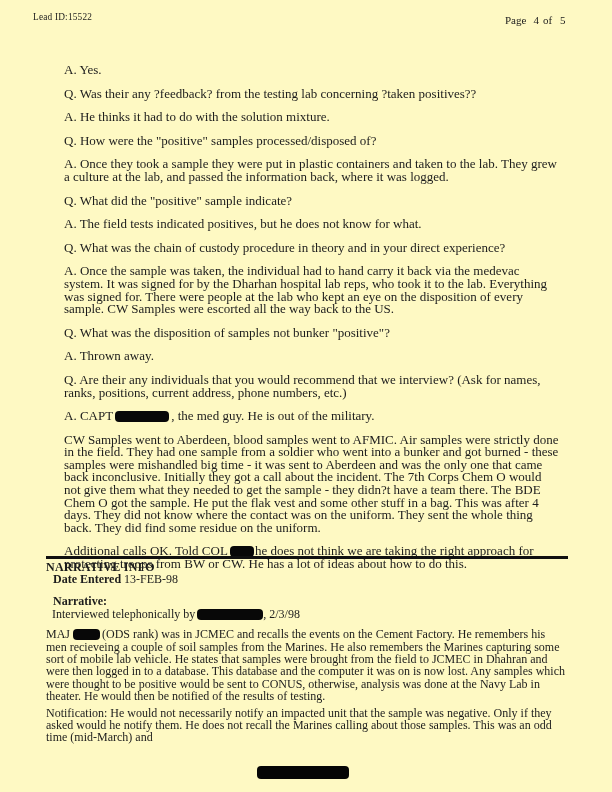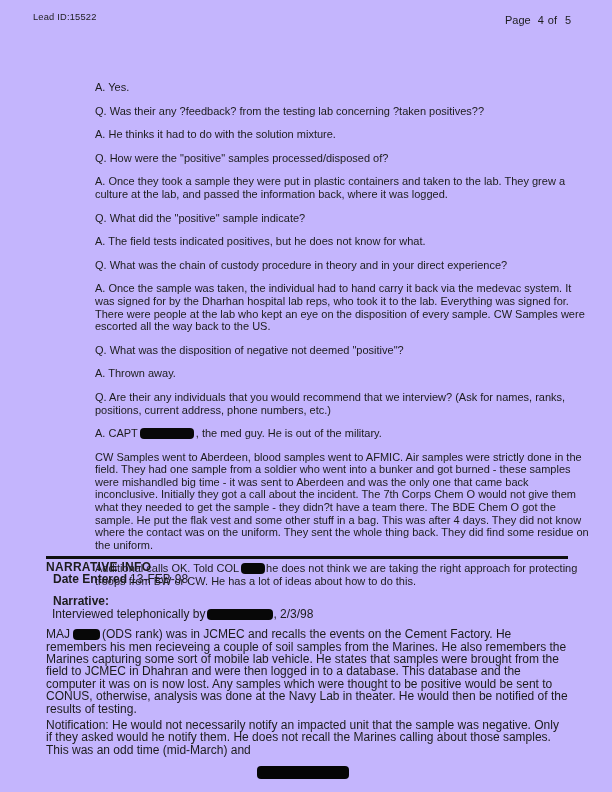--- a/index.html
+++ b/index.html
@@ -1,42 +1,42 @@
 <!DOCTYPE html>
 <html><head>
 <meta charset="utf-8">
 <style>
   html, body { margin: 0; padding: 0; background: #fff; }
   .page {
     position: relative;
     width: 612px;
     height: 792px;
-    background: #c4b5fd;
+    background: #fef9c3;
     overflow: hidden;
-    font-family: Liberation Sans, sans-serif;
+    font-family: Liberation Serif, serif;
     color: #1c1c1c;
   }
   
   .lead-id {
     position: absolute; left: 33px; top: 12px;
     font-size: 9.3px; letter-spacing: 0.2px;
   }
   .page-num {
     position: absolute; left: 505px; top: 14px;
     font-size: 11px; white-space: nowrap;
   }
   .page-num span { display: inline-block; }
   .page-num .g1 { margin-right: 7px; }
   .page-num .g2 { margin-right: 4px; }
   .page-num .g3 { margin-right: 8px; }
 
   
   .qa-section {
-    position: absolute; left: 64px; top: 81px; width: 497px;
-    font-size: 11px; line-height: 12.6px; margin-left: 31px;
+    position: absolute; left: 64px; top: 64px; width: 497px;
+    font-size: 13px; line-height: 12.6px;
   }
   .qa-section p { margin: 0 0 11px 0; }
 
   
   .redact {
     display: inline-block;
     background: #080808;
     height: 11px;
     border-radius: 4px;
     vertical-align: -2px;
@@ -82,21 +82,21 @@
   <div class="qa-section">
     <p>A.  Yes.</p>
     <p>Q.  Was their any ?feedback? from the testing lab concerning ?taken positives??</p>
     <p>A.  He thinks it had to do with the solution mixture.</p>
     <p>Q.  How were the "positive" samples processed/disposed of?</p>
     <p>A.  Once they took a sample they were put in plastic containers and taken to the lab.  They grew a culture at the lab, and passed the information back, where it was logged.</p>
     <p>Q.  What did the "positive" sample indicate?</p>
     <p>A.  The field tests indicated positives, but he does not know for what.</p>
     <p>Q.  What was the chain of custody procedure in theory and in your direct experience?</p>
     <p>A.  Once the sample was taken, the individual had to hand carry it back via the medevac system.  It was signed for by the Dharhan hospital lab reps, who took it to the lab.  Everything was signed for.  There were people at the lab who kept an eye on the disposition of every sample.  CW Samples were escorted all the way back to the US.</p>
-    <p>Q.  What was the disposition of negative not deemed "positive"?</p>
+    <p>Q.  What was the disposition of samples not bunker "positive"?</p>
     <p>A.  Thrown away.</p>
     <p>Q.  Are their any individuals that you would recommend that we interview? (Ask for names, ranks, positions, current address, phone numbers, etc.)</p>
     <p><span>A.  CAPT</span><span class="redact redact-capt"></span><span>, the med guy.  He is out of the military.</span></p>
     <p>CW Samples went to Aberdeen, blood samples went to AFMIC.  Air samples were strictly done in the field.  They had one sample from a soldier who went into a bunker and got burned - these samples were mishandled big time - it was sent to Aberdeen and was the only one that came back inconclusive.  Initially they got a call about the incident.  The 7th Corps Chem O would not give them what they needed to get the sample - they didn?t have a team there.  The BDE Chem O got the sample.  He put the flak vest and some other stuff in a bag.  This was after 4 days.  They did not know where the contact was on the uniform.  They sent the whole thing back.  They did find some residue on the uniform.</p>
     <p><span>Additional calls OK.  Told COL</span><span class="redact redact-col"></span><span>he does not think we are taking the right approach for protecting troops from BW or CW.  He has a lot of ideas about how to do this.</span></p>
   </div>
 
   <div class="narrative-section">
     <div class="section-rule"></div>
     <p class="n-title bold">NARRATIVE INFO</p>

